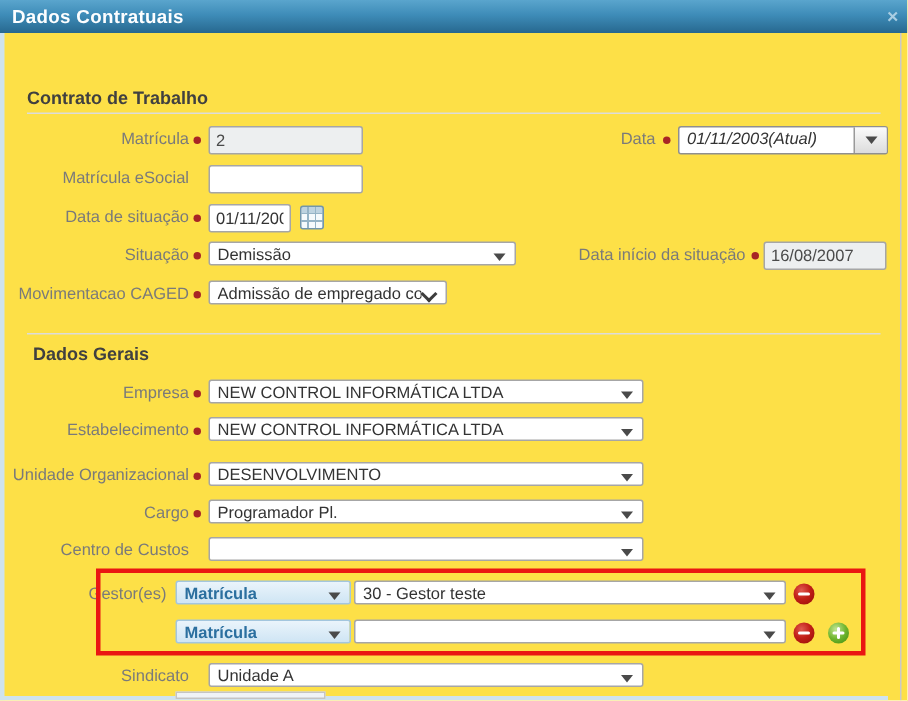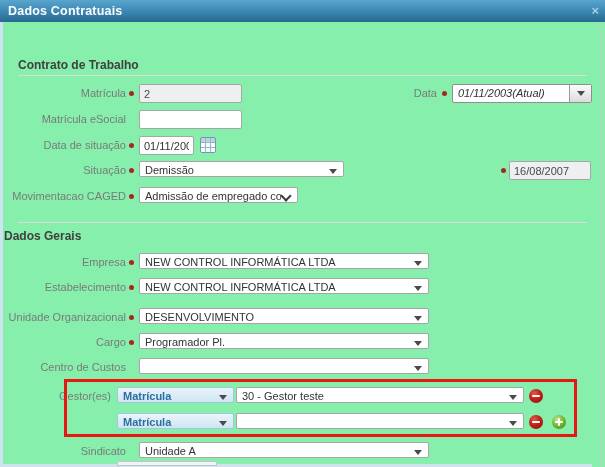--- a/index.html
+++ b/index.html
@@ -1,16 +1,16 @@
 <!DOCTYPE html>
 <html><head>
 <meta charset="utf-8">
 <style>
   html,body{margin:0;padding:0;background:#fff;}
-  .window{position:relative;width:605px;height:467px;background:#86efac;overflow:hidden;
+  .window{position:relative;width:605px;height:467px;background:#fde047;overflow:hidden;
           font-family:"Liberation Sans",sans-serif;font-size:11px;color:#333;}
   .hdr{position:absolute;left:0;top:0;width:605px;height:22px;
        background:linear-gradient(to bottom,#5aa5cd 0%,#3e8cb8 45%,#27688f 100%);}
   .hdr-title{position:absolute;left:8px;top:0;line-height:22px;color:#fdfeff;
              font-size:12.5px;font-weight:bold;letter-spacing:.2px;}
   .close{position:absolute;right:6px;top:1px;color:#a9cde2;font-size:13px;font-weight:bold;
          line-height:20px;cursor:pointer;}
   .edge-l{position:absolute;left:0;top:22px;width:3px;height:445px;background:#cfe3ee;}
   .edge-b{position:absolute;left:0;top:464px;width:592px;height:3px;background:#cfe3ee;}
   .edge-r{position:absolute;left:600px;top:22px;width:1px;height:445px;background:#c9c9c9;}
@@ -92,32 +92,33 @@
   <div class="dot" style="left:129px;top:143px"></div>
   <input class="fld" style="left: 139px; top: 136px; width: 55px;" value="01/11/2003">
   <div class="cal" style="left:200px;top:137px"></div>
 
   <div class="lbl" style="left:0;top:161px;width:126px">Situação</div>
   <div class="dot" style="left:129px;top:168px"></div>
   <div class="sel" style="left:139px;top:161px;width:205px">
     <span class="selval">Demissão</span>
     <span class="tri"></span>
   </div>
+  <div class="lbl" style="left:330px;top:161px;width:167px">Data início da situação</div>
   <div class="dot" style="left:501px;top:168px"></div>
   <input class="fld dis" style="left: 509px; top: 161px; width: 82px;" readonly="" value="16/08/2007">
 
   <div class="lbl" style="left:0;top:187px;width:126px">Movimentacao CAGED</div>
   <div class="dot" style="left:129px;top:194px"></div>
   <div class="sel" style="left:139px;top:187px;width:159px">
     <span class="selval" style="right:16px">Admissão de empregado com emprego anteri</span>
     <span class="chev"></span>
   </div>
 
   <div class="hrline" style="left:18px;top:222px;width:569px"></div>
-  <div class="sect" style="left:4px;top:229px">Dados Gerais</div>
+  <div class="sect" style="left:22px;top:229px">Dados Gerais</div>
 
   <div class="lbl" style="left:0;top:253px;width:126px">Empresa</div>
   <div class="dot" style="left:129px;top:260px"></div>
   <div class="sel" style="left:139px;top:253px;width:290px">
     <span class="selval">NEW CONTROL INFORMÁTICA LTDA</span>
     <span class="tri"></span>
   </div>
 
   <div class="lbl" style="left:0;top:278px;width:126px">Estabelecimento</div>
   <div class="dot" style="left:129px;top:285px"></div>

